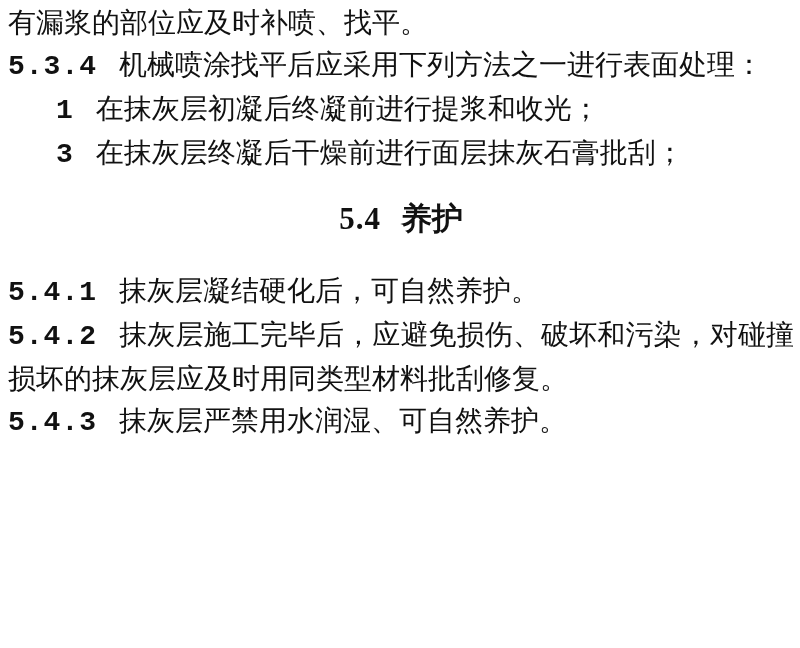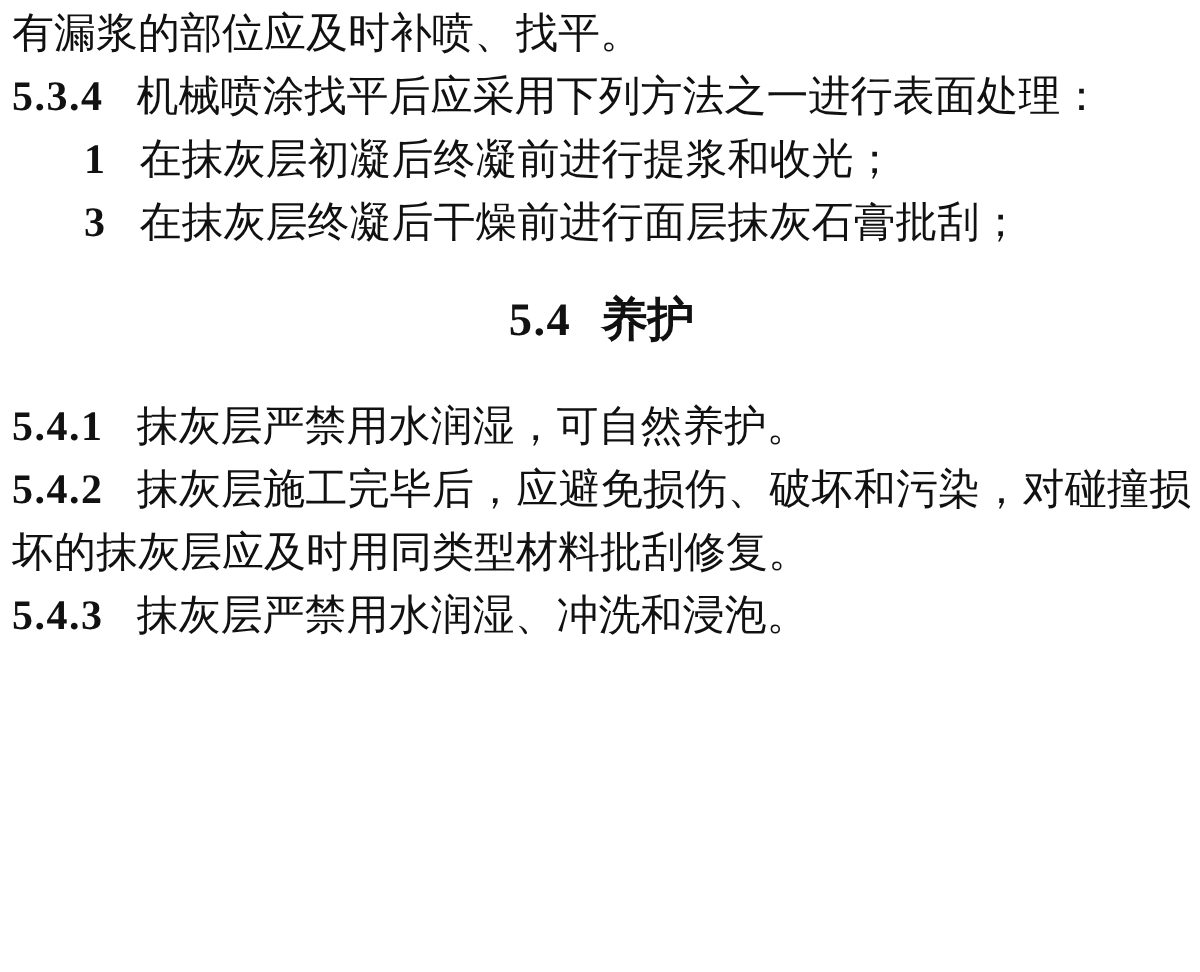--- a/index.html
+++ b/index.html
@@ -34,21 +34,21 @@
   
   p.continuation { text-indent: 0; }
   
   p.clause { text-indent: 0; }
   
   p.item { text-indent: 48px; }
   .num {
     font-weight: bold;
     letter-spacing: 1px;
     margin-right: 22px;
-    font-family: Liberation Serif, serif;
+    font-family: Liberation Mono, monospace;
   }
   .heading {
     text-align: center;
     font-weight: bold;
     font-size: 31px;
     line-height: 42px;
     margin: 22px 0 30px 0;
   }
   .heading .heading-num {
     letter-spacing: 1px;
@@ -58,17 +58,17 @@
 </head>
 <body>
 
 <div class="page">
   <div class="doc-body">
       <p class="continuation"><span class="text">有漏浆的部位应及时补喷、找平。</span></p>
       <p class="clause"><span class="num">5.3.4</span><span class="text">机械喷涂找平后应采用下列方法之一进行表面处理：</span></p>
       <p class="item"><span class="num">1</span><span class="text">在抹灰层初凝后终凝前进行提浆和收光；</span></p>
       <p class="item"><span class="num">3</span><span class="text">在抹灰层终凝后干燥前进行面层抹灰石膏批刮；</span></p>
       <div class="heading"><span class="heading-num">5.4</span><span class="heading-text">养护</span></div>
-      <p class="clause"><span class="num">5.4.1</span><span class="text">抹灰层严禁用水润湿，可自然养护。</span></p>
+      <p class="clause"><span class="num">5.4.1</span><span class="text">抹灰层凝结硬化后，可自然养护。</span></p>
       <p class="clause"><span class="num">5.4.2</span><span class="text">抹灰层施工完毕后，应避免损伤、破坏和污染，对碰撞损坏的抹灰层应及时用同类型材料批刮修复。</span></p>
-      <p class="clause"><span class="num">5.4.3</span><span class="text">抹灰层严禁用水润湿、冲洗和浸泡。</span></p>
+      <p class="clause"><span class="num">5.4.3</span><span class="text">抹灰层严禁用水润湿、可自然养护。</span></p>
     </div>
 </div>
 
 </body></html>

